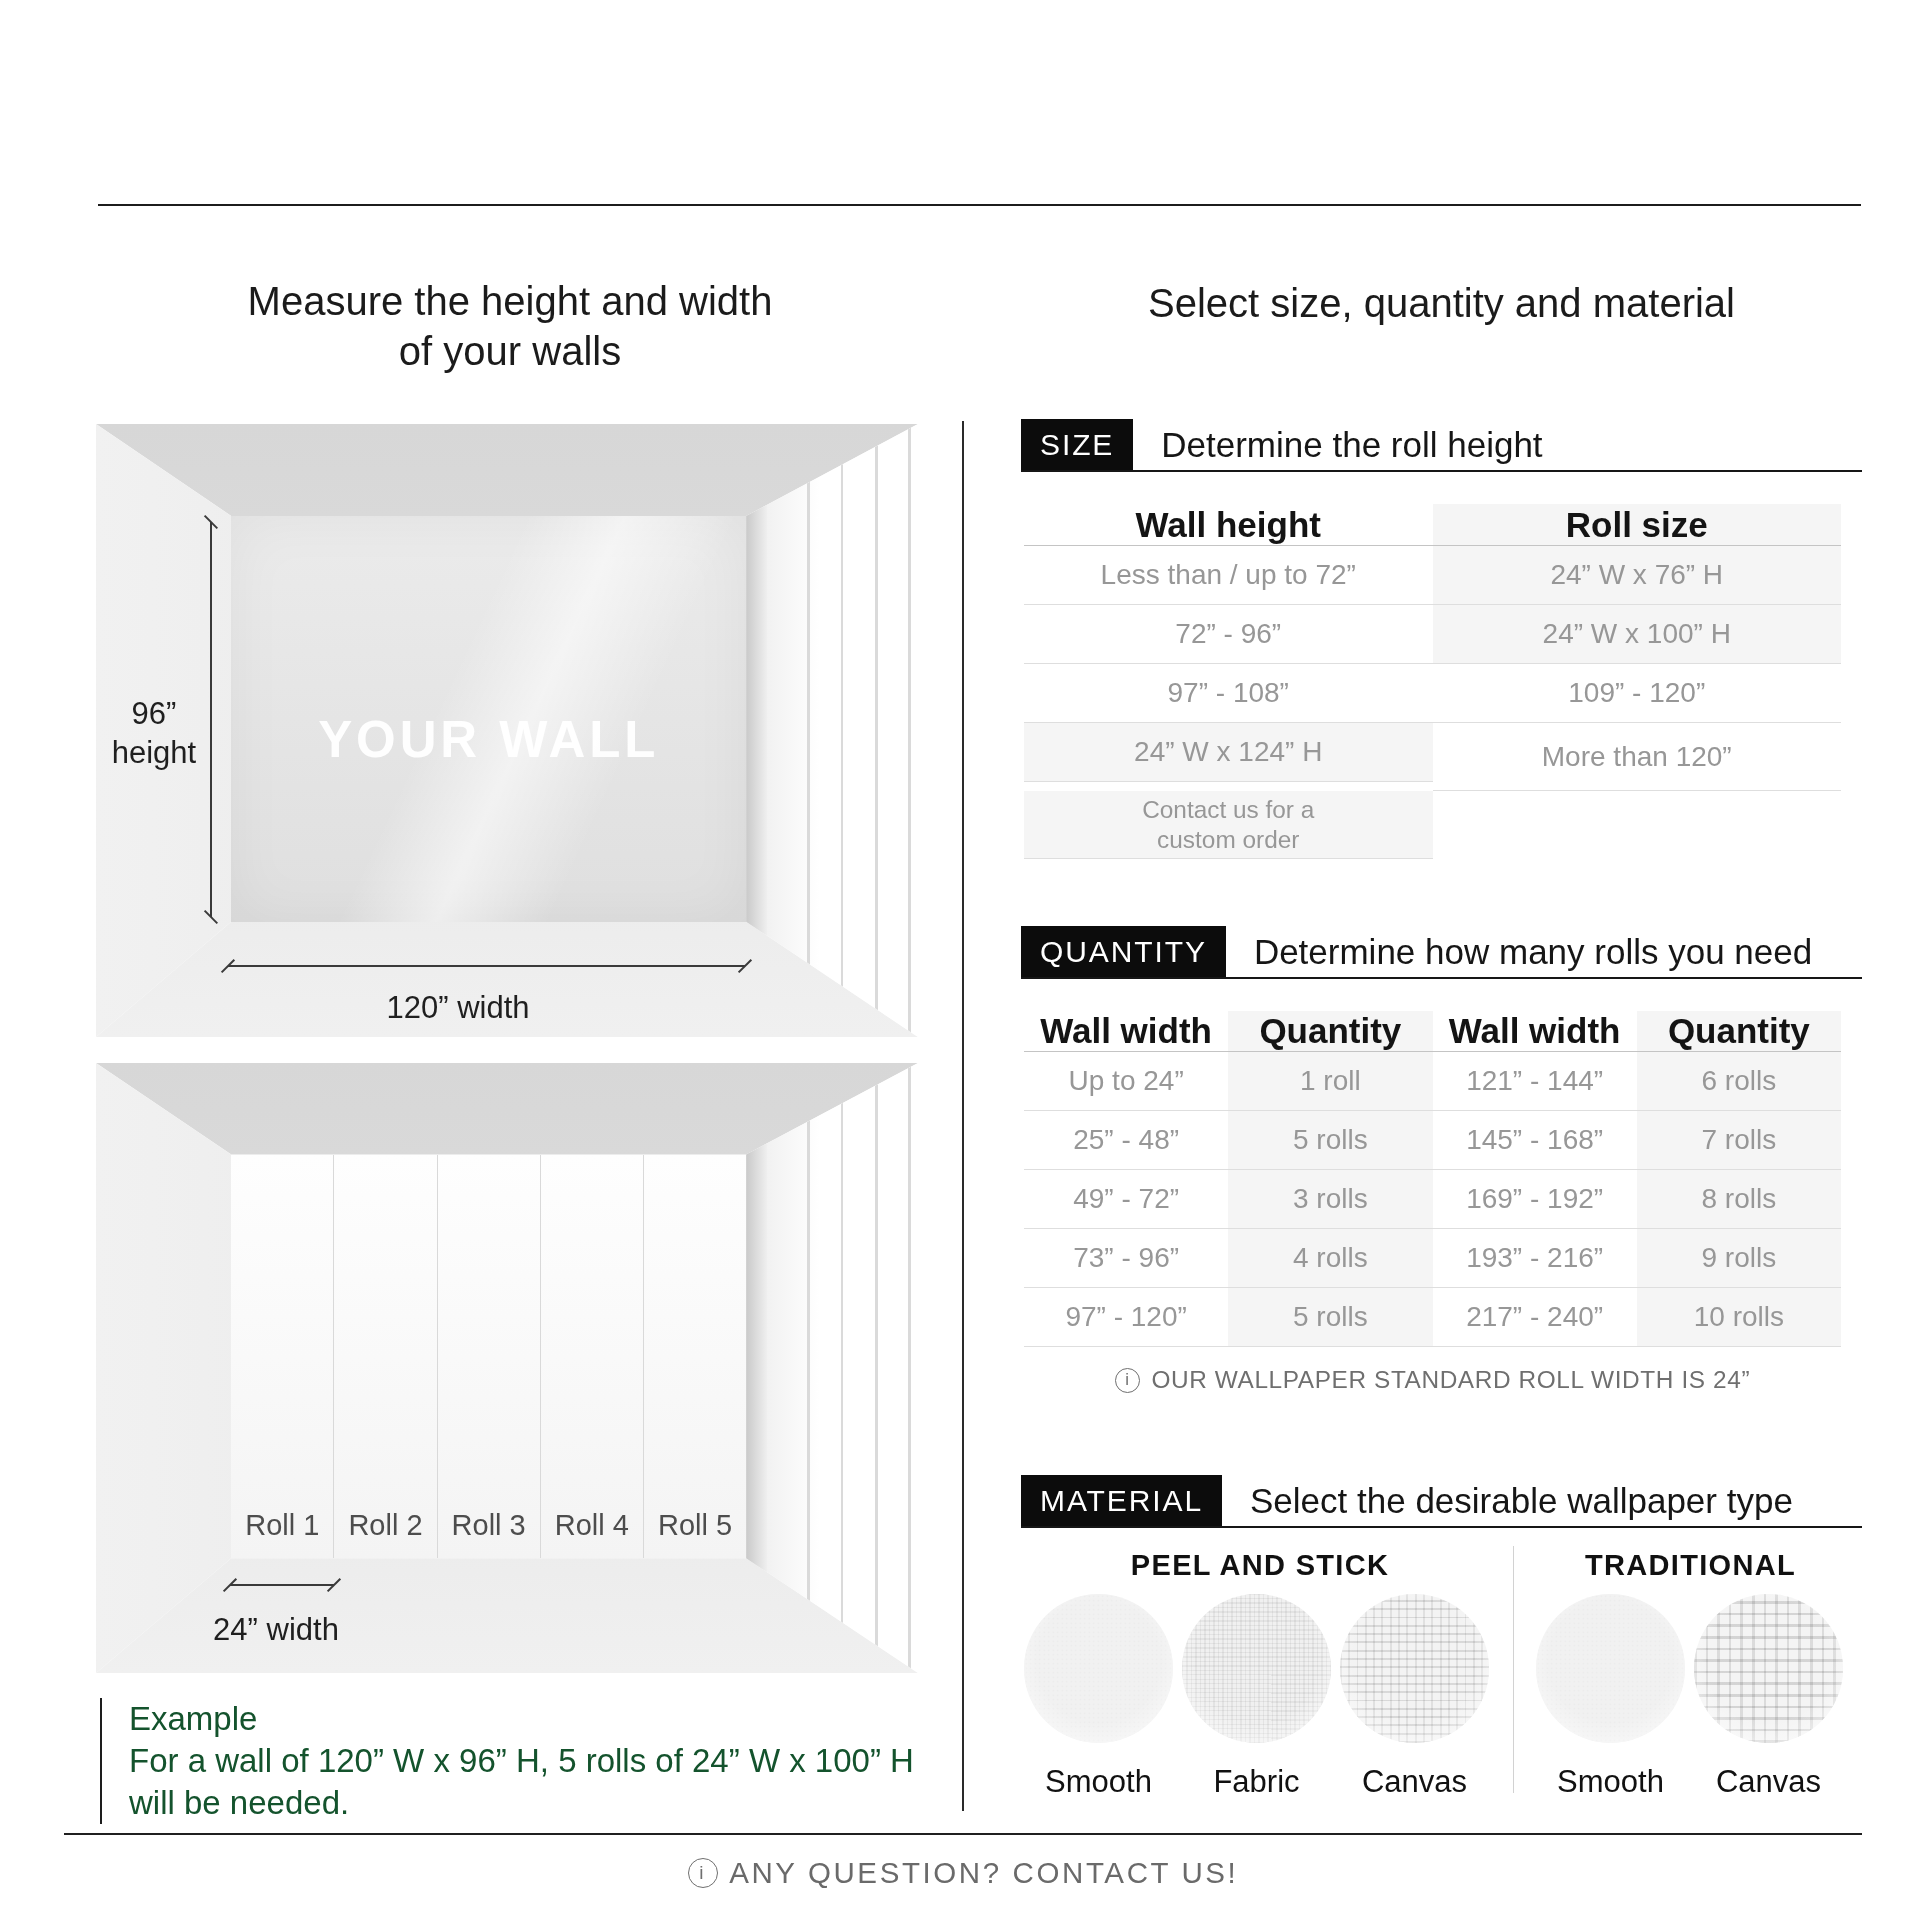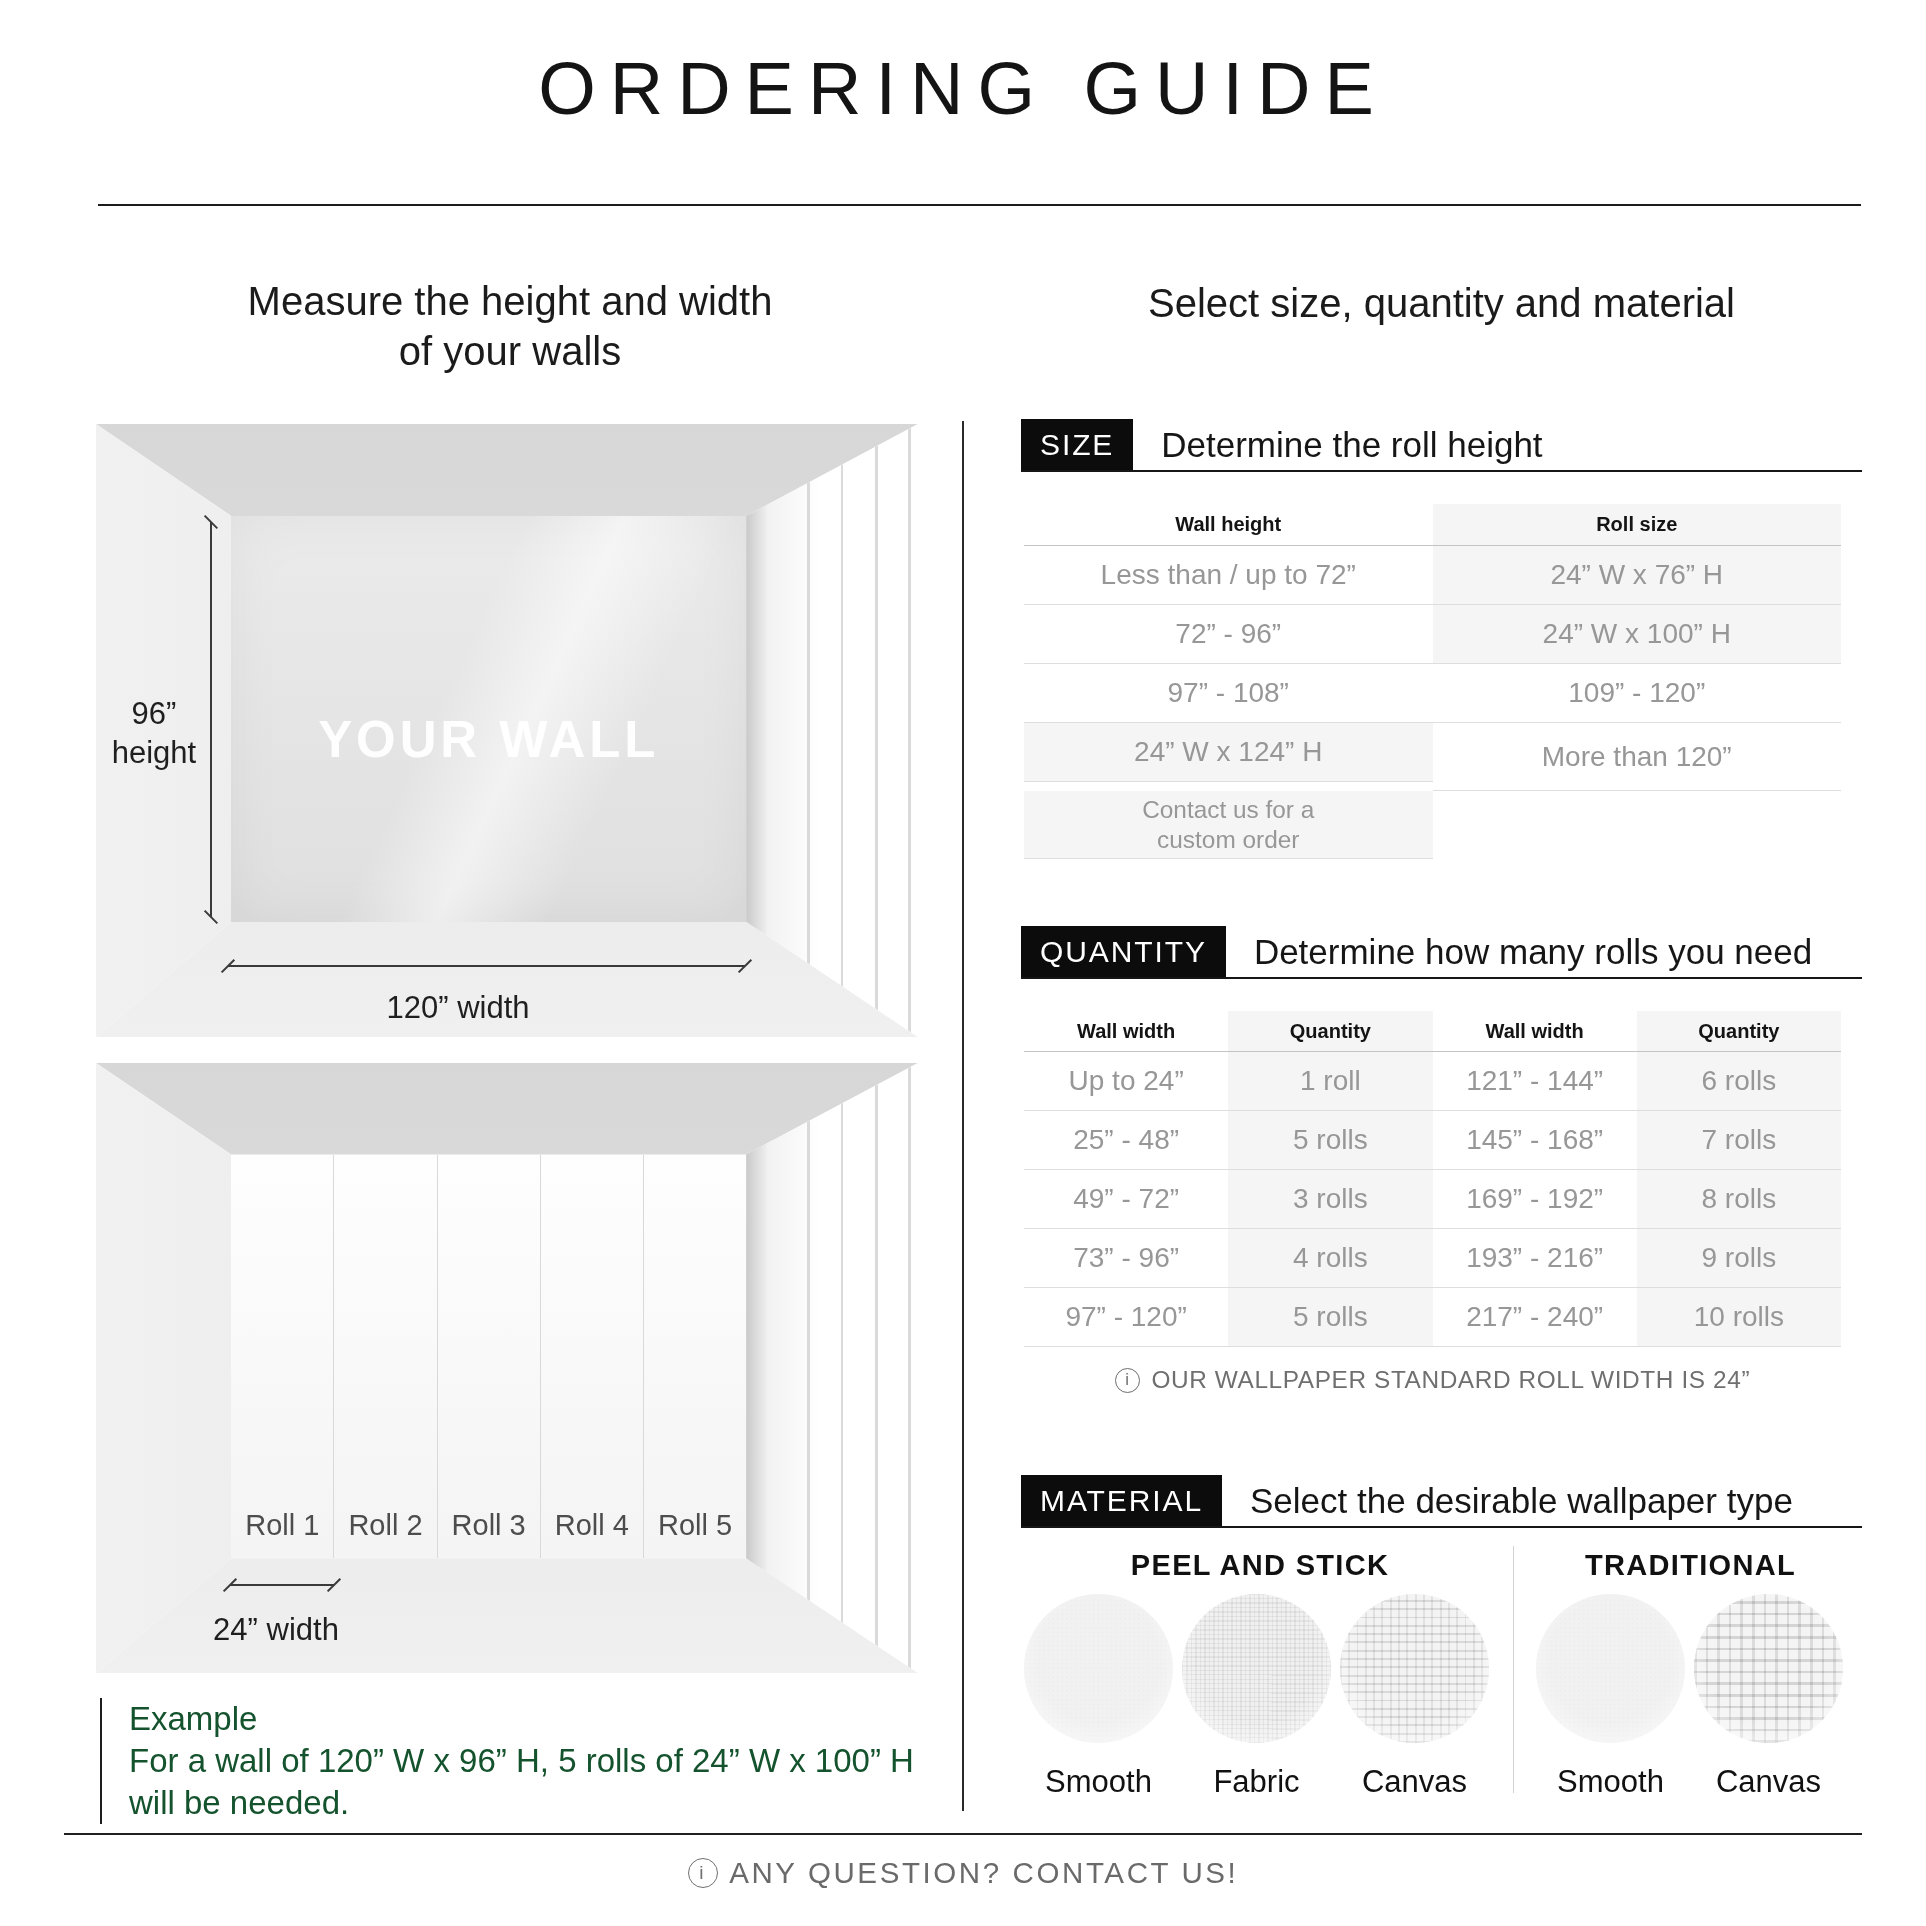--- a/index.html
+++ b/index.html
@@ -34,21 +34,21 @@
   .subtitle{font-size:35px;color:#161616;white-space:nowrap;}
   
   .grid-table{position:absolute;left:1024px;width:817px;display:grid;}
   .size-table{top:504px;grid-template-columns:1fr 1fr;}
   .qty-table{top:1011px;grid-template-columns:1fr 1fr 1fr 1fr;}
   .cell{
     display:flex;align-items:center;justify-content:center;
     height:58px;border-bottom:1.3px solid #dedede;
     font-size:28px;color:#979797;white-space:nowrap;
   }
-  .cell.head{height:41px;font-weight:700;color:#141414;font-size:20px;border-bottom:1.9px solid #c4c4c4;}
+  .cell.head{height:41px;font-weight:700;color:#141414;font-size:35px;border-bottom:1.9px solid #c4c4c4;}
   .qty-table .cell.head{height:40px;}
   .cell.alt{background:#f5f5f5;}
   .cell.tall{height:67px;}
   .wrap-small{font-size:24.4px;line-height:29.5px;max-width:225px;white-space:normal;text-align:center;}
   
   .info-row{display:flex;align-items:center;justify-content:center;gap:11.6px;}
   .info-icon{
     display:inline-flex;align-items:center;justify-content:center;
     border-radius:50%;border:1.9px solid #6f6f6f;color:#6f6f6f;
     width:23px;height:23px;font-size:16.7px;font-weight:400;flex:none;
@@ -122,21 +122,20 @@
   .dim-label{position:absolute;font-size:31px;line-height:39px;color:#1f1f1f;text-align:center;z-index:4;}
   
   .example{left:100px;top:1698px;width:822px;border-left:2.6px solid #1d1d1d;padding-left:27px;
     font-size:33px;line-height:42px;color:#14532d;}
 </style>
 </head>
 <body>
 
 <div class="page">
 
-  <div class="abs main-title nowrap">ORDERING GUIDE</div>
   <div class="abs title-rule"></div>
   <div class="abs col-divider"></div>
 
   <div class="abs right-heading nowrap">Select size, quantity and material</div>
 
   <div class="abs left-heading">
     <span style="display:block">Measure the height and width</span>
     <span style="display:block">of your walls</span>
   </div>
 

